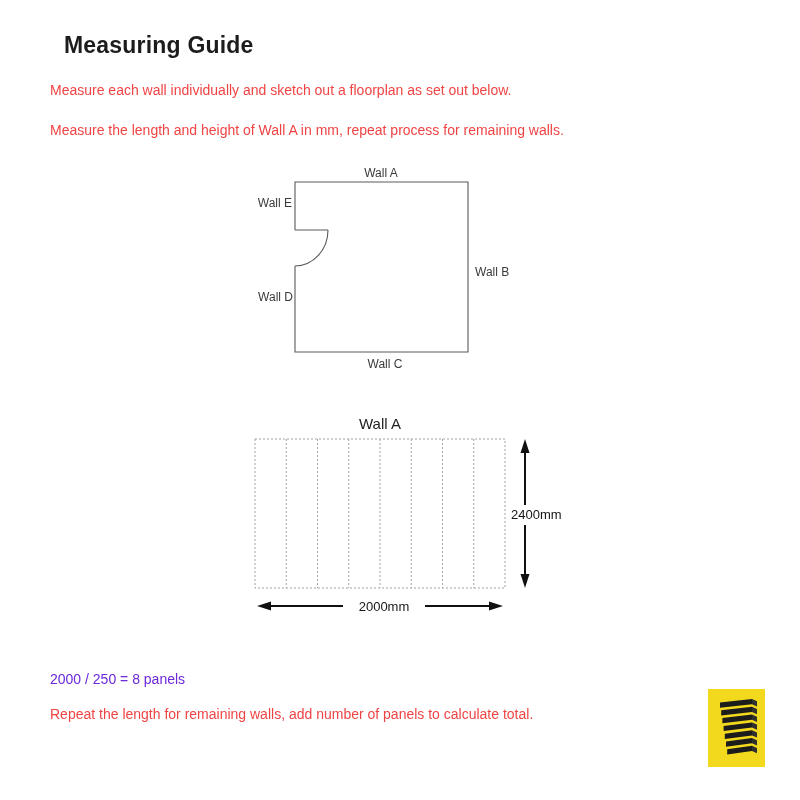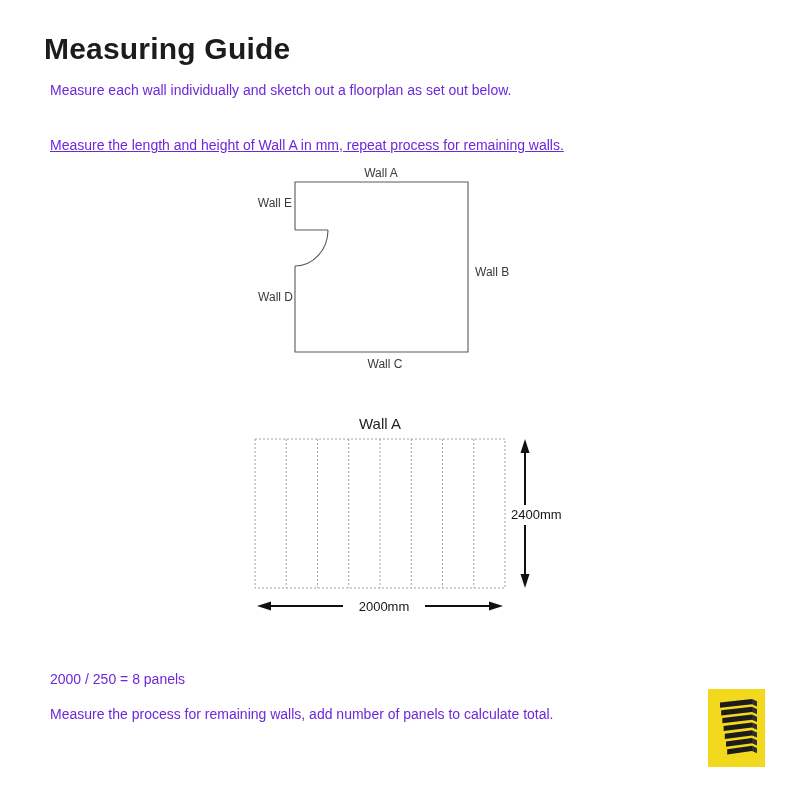--- a/index.html
+++ b/index.html
@@ -3,29 +3,29 @@
 <meta charset="utf-8">
 <style>
   html,body{margin:0;padding:0;}
   body{
     width:800px;height:800px;background:#ffffff;
     font-family:"Liberation Sans", sans-serif;
     position:relative;overflow:hidden;color:#2e2e2e;
   }
   .canvas{position:absolute;inset:0;background:#fff;}
   .page-title{
-    position:absolute;left:44px;top:32px;
-    font-size:30px;font-weight:700;color:#1c1c1c;letter-spacing:.2px;
+    position:absolute;left:64px;top:32px;
+    font-size:23px;font-weight:700;color:#1c1c1c;letter-spacing:.2px;
   }
   .para{
     position:absolute;left:50px;width:720px;
-    font-size:14px;line-height:18px;color:#6d28d9;
+    font-size:14px;line-height:18px;color:#ef4444;
   }
   .p1{top:81px;}
-  .p2{top:136px;text-decoration:underline;}
+  .p2{top:121px;}
   .p3{top:386px;}
   .p4{top:645px;}
   .p4b{top:670px;font-weight:400;color:#6d28d9;}
   .p5{top:705px;}
   svg text{font-family:"Liberation Sans", sans-serif;}
   .wall-label{font-size:12px;fill:#3a3a3a;}
   .panel-title{font-size:15px;fill:#222;}
   .dim-label{font-size:13px;fill:#161616;}
   .wallstroke{fill:none;stroke:#5a5a5a;stroke-width:1.1;}
   .dotted{stroke:#a2a2a2;stroke-width:1;stroke-dasharray:2,2;fill:none;}
@@ -82,21 +82,21 @@
     <polygon class="arrowhead" points="285,180 280.5,166 289.5,166"></polygon>
 
     <polygon class="arrowhead" points="17,198 31,193.5 31,202.5"></polygon>
     <line class="arrowline" x1="29" y1="198" x2="103" y2="198"></line>
     <text class="dim-label" text-anchor="middle" x="144" y="203">2000mm</text>
     <line class="arrowline" x1="185" y1="198" x2="251" y2="198"></line>
     <polygon class="arrowhead" points="263,198 249,193.5 249,202.5"></polygon>
   </svg>
 
   <div class="para p4b">2000 / 250 = 8 panels</div>
-  <div class="para p5">Measure the process for remaining walls, add number of panels to calculate total.</div>
+  <div class="para p5">Repeat the length for remaining walls, add number of panels to calculate total.</div>
 
   <svg class="logo-svg" width="57" height="78" viewBox="0 0 57 78">
     <rect x="0" y="0" width="57" height="78" fill="#F3D91D"></rect>
     <g>
         <polygon points="12,13.5 44,10 44,15.2 12,18.7" fill="#1c1c1c"></polygon>
         <polygon points="44,10 49,12.2 49,17.4 44,15.2" fill="#2f2f2f"></polygon>
         <polygon points="13.2,21.3 44,17.8 44,23 13.2,26.5" fill="#1c1c1c"></polygon>
         <polygon points="44,17.8 49,20 49,25.200000000000003 44,23" fill="#2f2f2f"></polygon>
         <polygon points="14.4,29.1 44,25.6 44,30.8 14.4,34.3" fill="#1c1c1c"></polygon>
         <polygon points="44,25.6 49,27.8 49,33 44,30.8" fill="#2f2f2f"></polygon>

